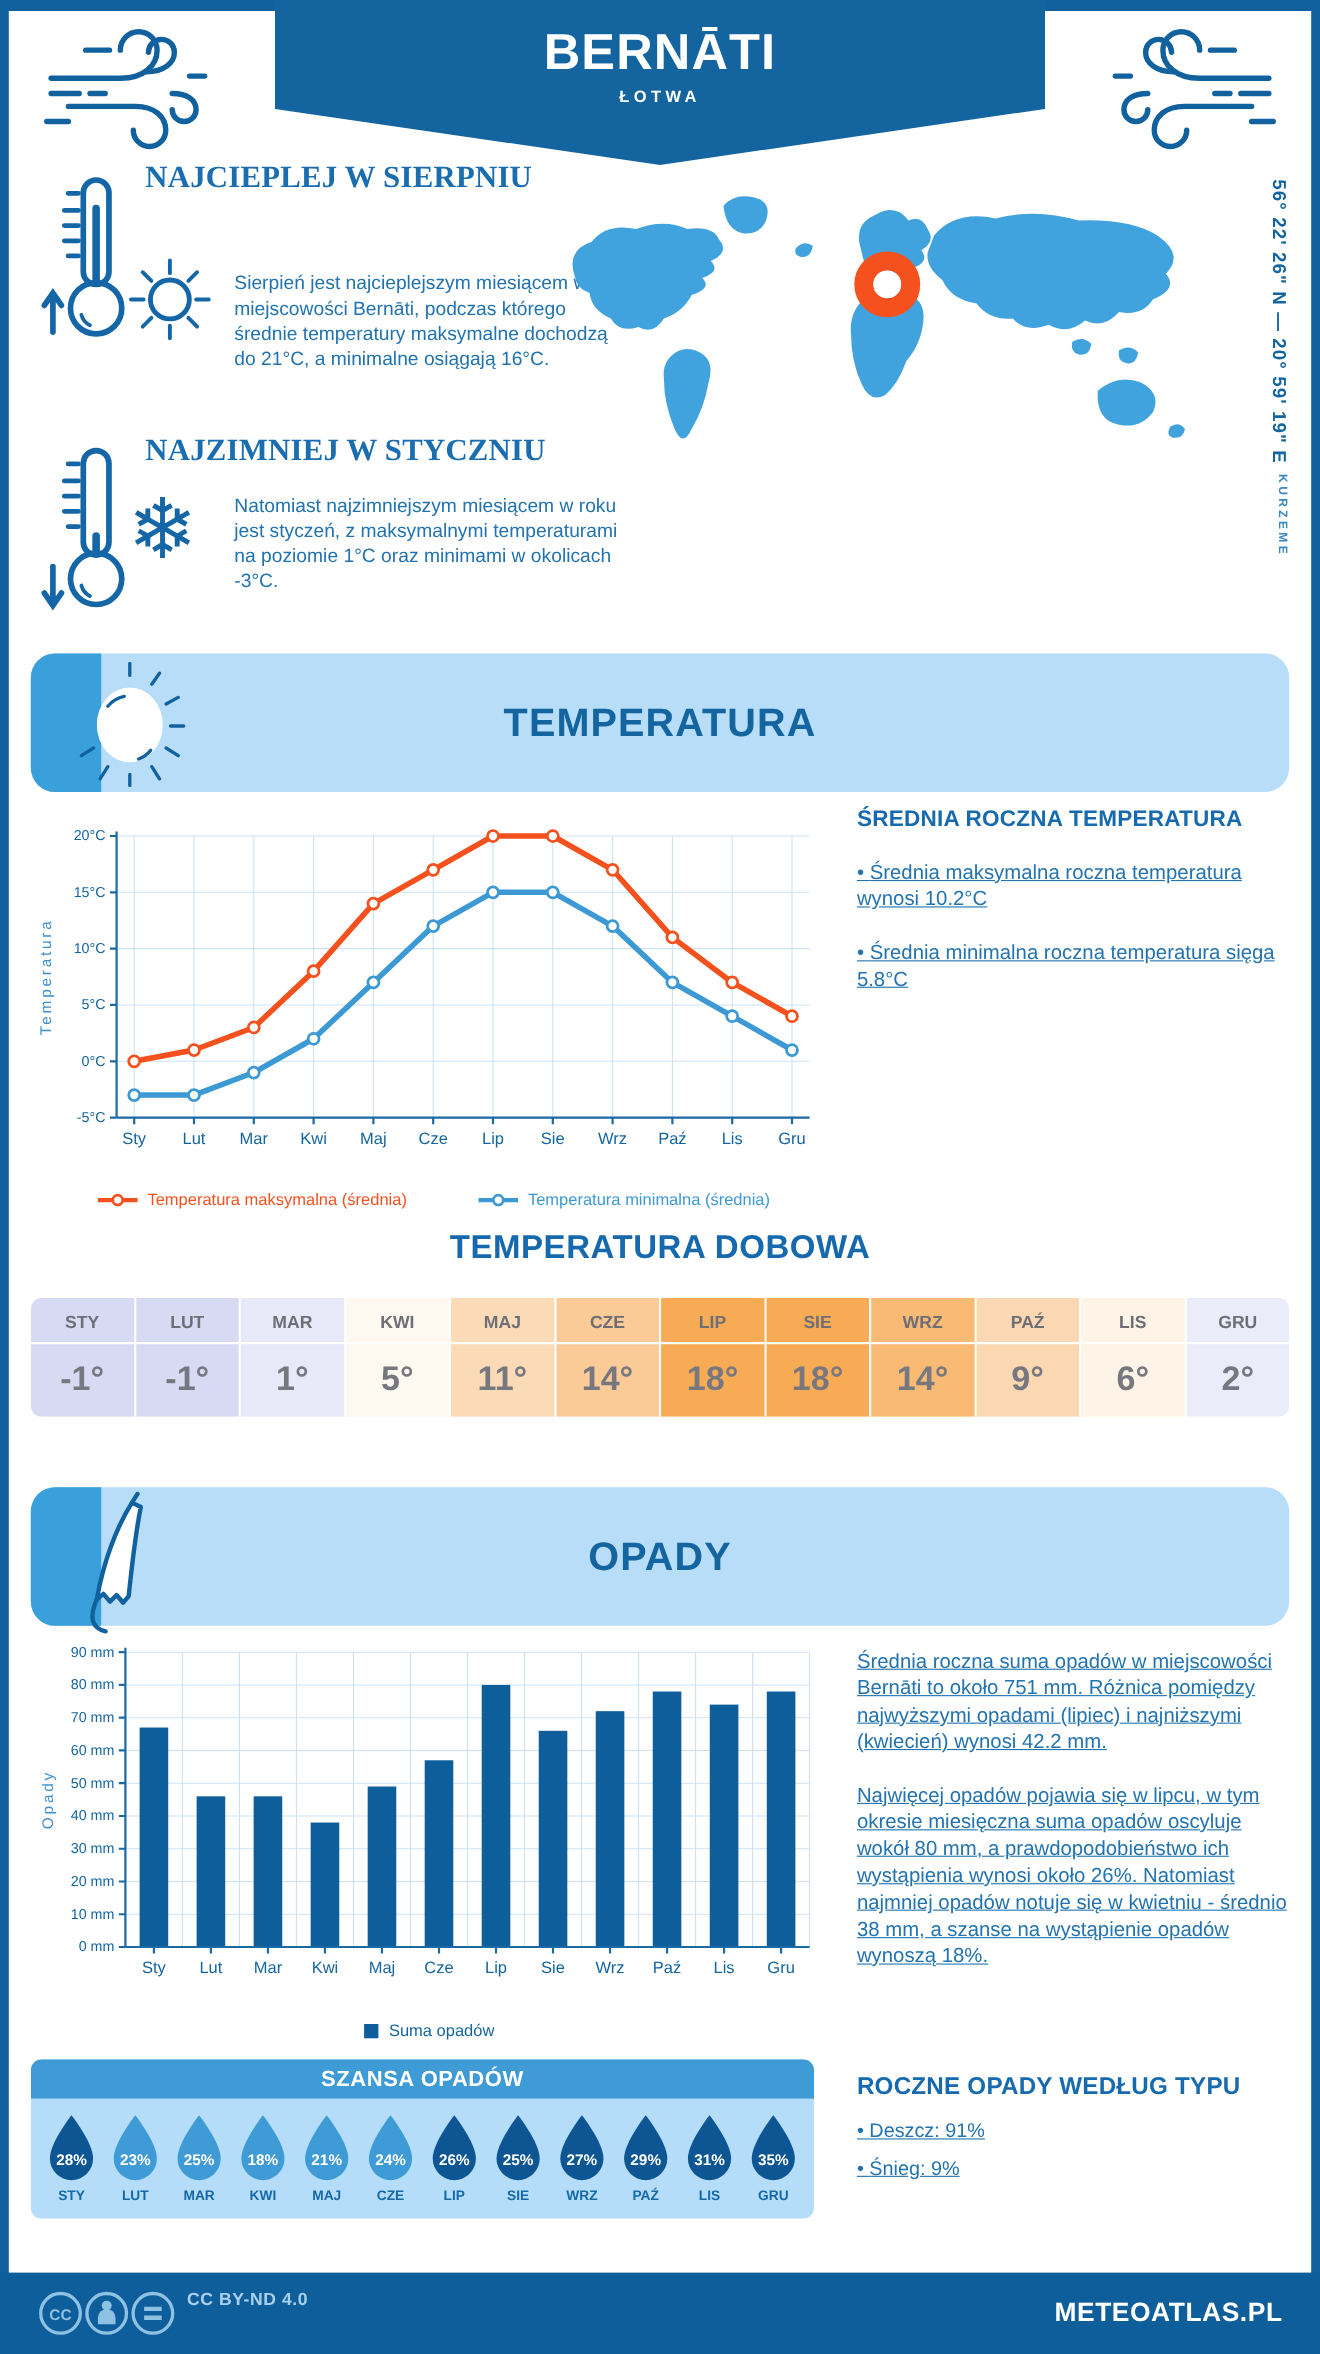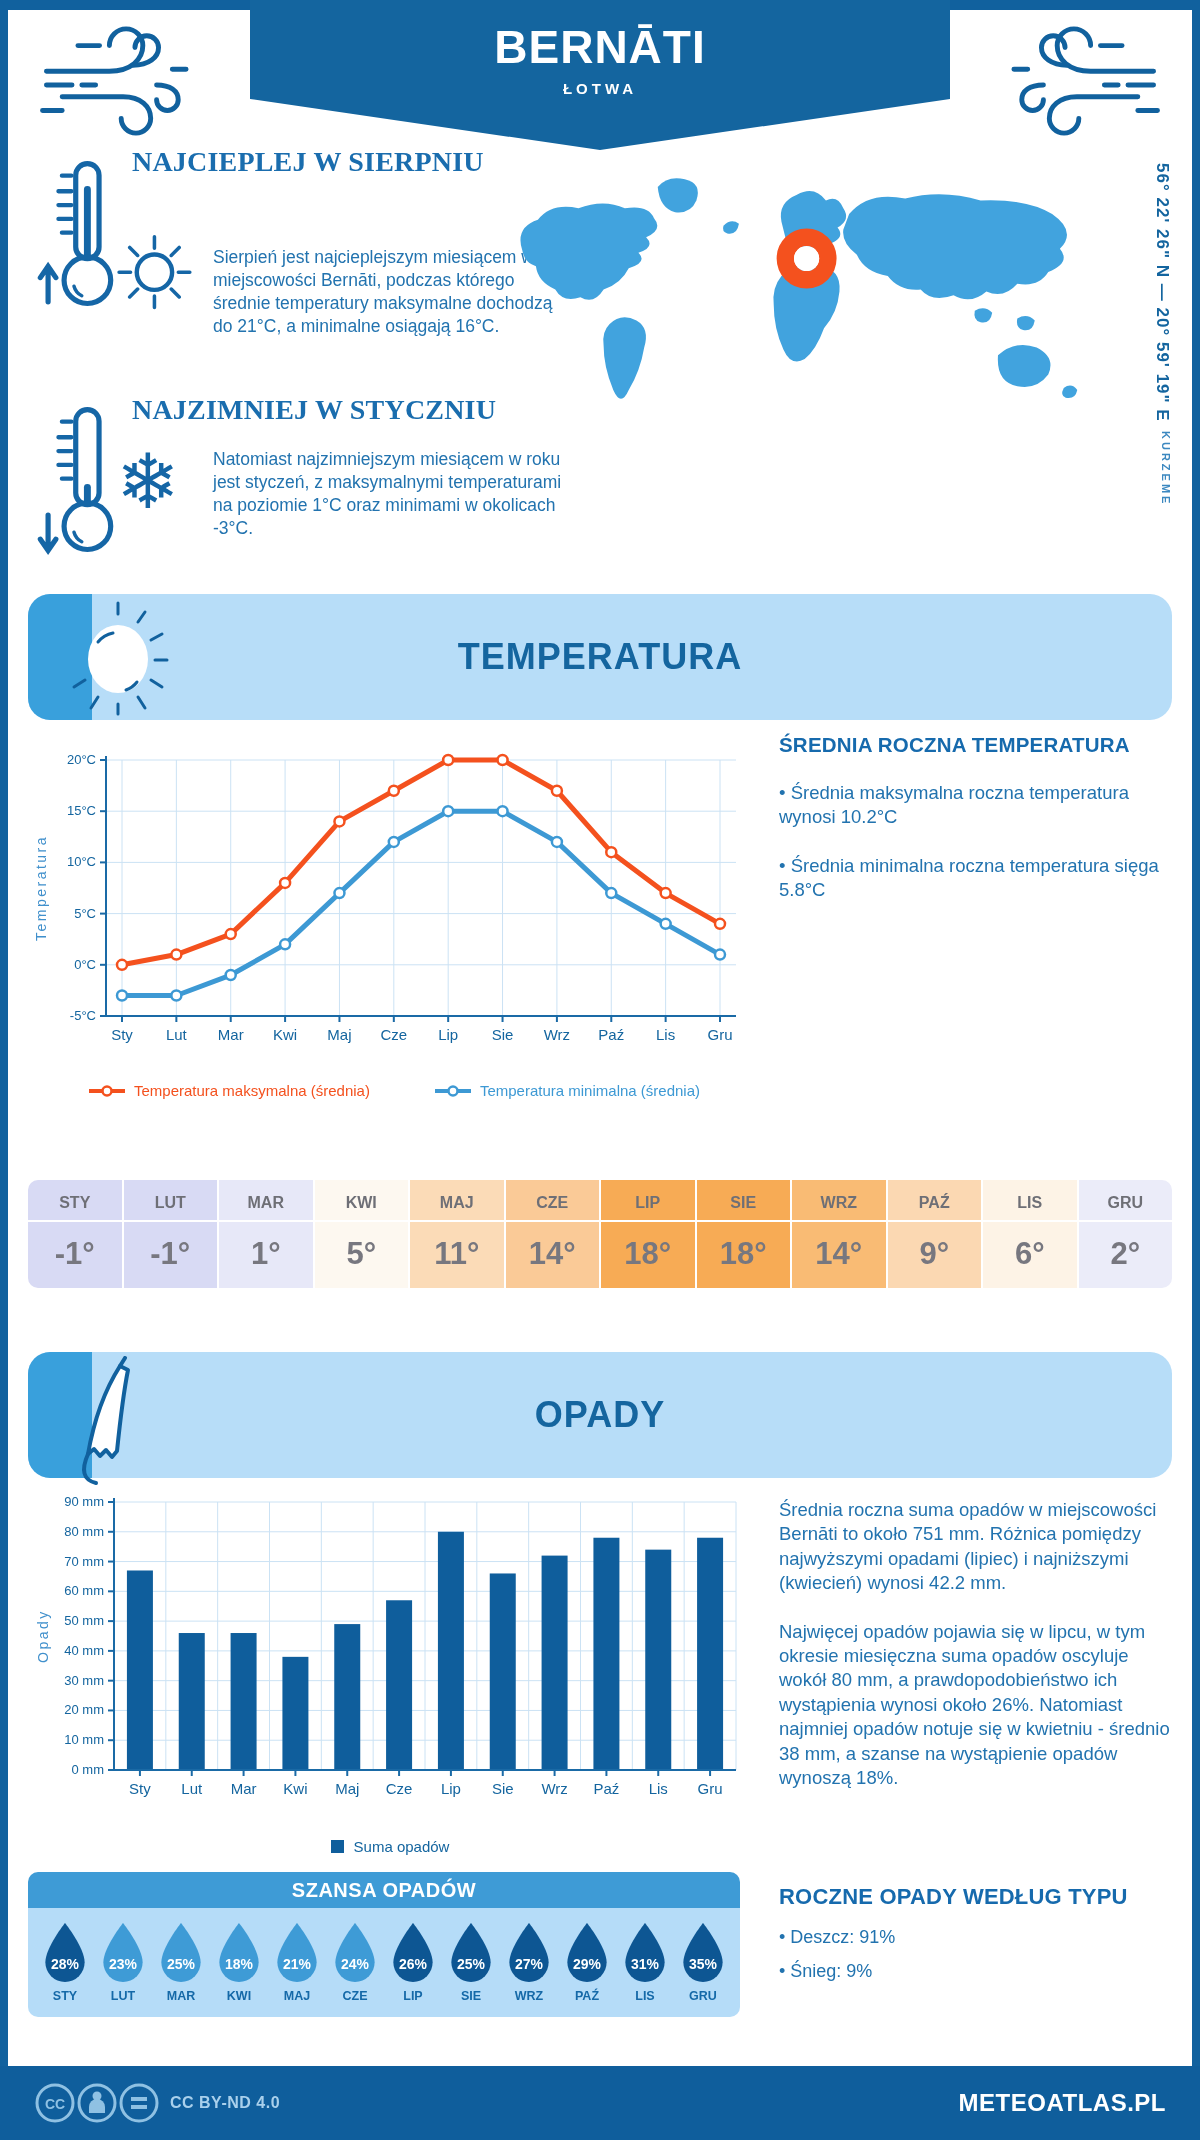--- a/index.html
+++ b/index.html
@@ -51,21 +51,21 @@
   #temp-legend{left:88px;top:1082px;gap:64px;}
   #rain-legend{left:30px;top:1838px;width:720px;justify-content:center;gap:10px;}
   .legend-item{display:flex;align-items:center;gap:8px;font-size:15px;}
   .legend-swatch{width:13px;height:13px;background:#0F5E9C;display:inline-block;}
   #rain-legend span{color:#14659F;font-size:15px;}
 
   .side{position:absolute;left:779px;width:392px;color:#2273AF;}
   #side-temp{top:733px;}
   #side-opady{top:1498px;}
   .side h3{margin:0 0 24px 0;font-size:20.5px;font-weight:bold;color:#166AAD;letter-spacing:0.2px;}
-  .side p{margin:0 0 24px 0;font-size:18.5px;line-height:1.32;}
+  .side p{margin:0 0 24px 0;font-size:18.5px;line-height:1.32;text-decoration:underline;}
   .side p.bullet::before{content:"• ";}
 
   .daily-title{position:absolute;left:0;width:1200px;top:1118px;text-align:center;
                font-size:30px;font-weight:bold;color:#1669AD;letter-spacing:0.5px;}
   .daily-table{position:absolute;left:28px;top:1180px;width:1144px;display:flex;
                border-radius:10px;overflow:hidden;}
   .daily-cell{flex:1;text-align:center;border-right:2px solid #fff;}
   .daily-cell:last-child{border-right:none;}
   .daily-cell .m{height:42px;line-height:46px;font-size:16px;font-weight:bold;color:#6E6F76;
                  border-bottom:2px solid #fff;}
@@ -80,21 +80,21 @@
   .drop-cell svg{width:50px;height:62px;}
   .drop-cell .dm{margin-top:5px;font-size:12.5px;font-weight:bold;color:#1569A8;}
 
   #types{top:1884px;}
   #types h3{margin-bottom:16px;font-size:22px;}
   #types p{margin:0 0 10px 0;font-size:18px;}
 
   
   .footer{position:absolute;left:0;top:2066px;width:1200px;height:74px;background:#0F5E9C;
           display:flex;align-items:center;justify-content:space-between;padding:0 34px;}
-  .footer .fleft{display:flex;align-items:center;}
+  .footer .fleft{display:flex;align-items:flex-start;}
   .footer .license{margin-left:10px;color:#A9D0EC;font-weight:bold;font-size:16px;letter-spacing:0.5px;}
   .footer .site{color:#fff;font-weight:bold;font-size:24px;letter-spacing:0.5px;}
 </style>
 </head>
 <body>
 
 <div class="page">
   <div class="edge left"></div>
   <div class="edge right"></div>
   <div class="edge top"></div>
@@ -284,20 +284,21 @@
         <span style="color: rgb(61, 153, 212);">Temperatura minimalna (średnia)</span>
       </div>
     </div>
 
   <div class="side" id="side-temp">
     <h3>ŚREDNIA ROCZNA TEMPERATURA</h3>
     <p class="bullet">Średnia maksymalna roczna temperatura wynosi 10.2°C</p>
     <p class="bullet">Średnia minimalna roczna temperatura sięga 5.8°C</p>
   </div>
 
+  <div class="daily-title">TEMPERATURA DOBOWA</div>
   <div class="daily-table" id="daily-table">
       <div class="daily-cell" style="background: rgb(216, 218, 244);">
         <div class="m">STY</div>
         <div class="v">-1°</div>
       </div>
       <div class="daily-cell" style="background: rgb(216, 218, 244);">
         <div class="m">LUT</div>
         <div class="v">-1°</div>
       </div>
       <div class="daily-cell" style="background: rgb(231, 232, 248);">

